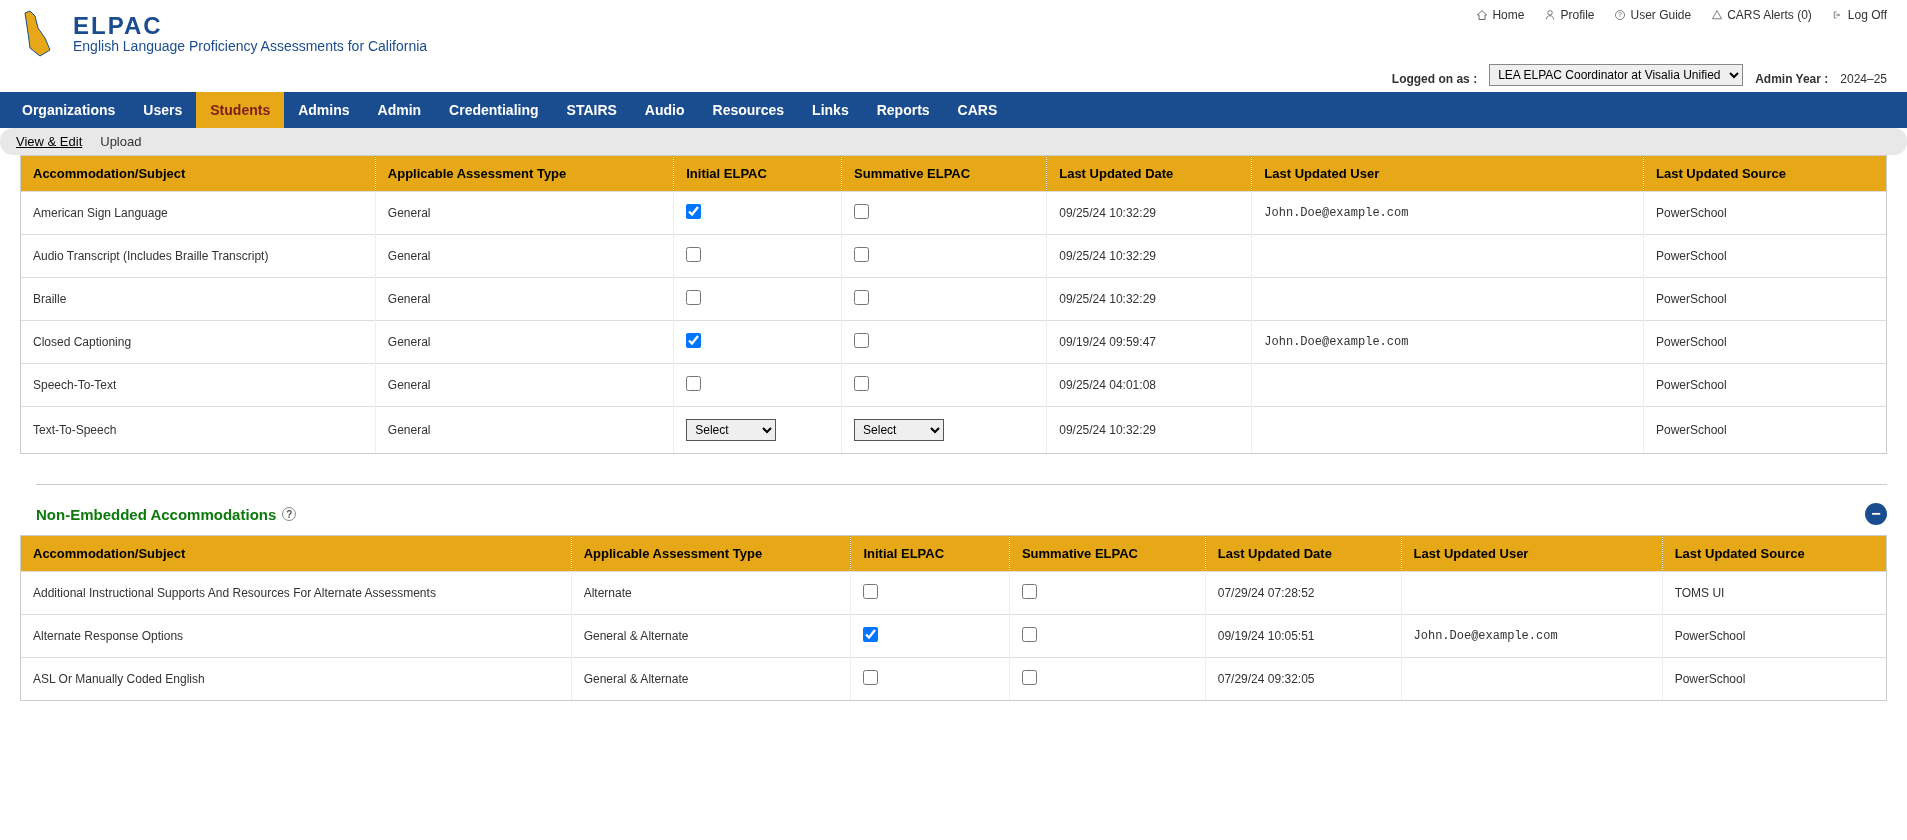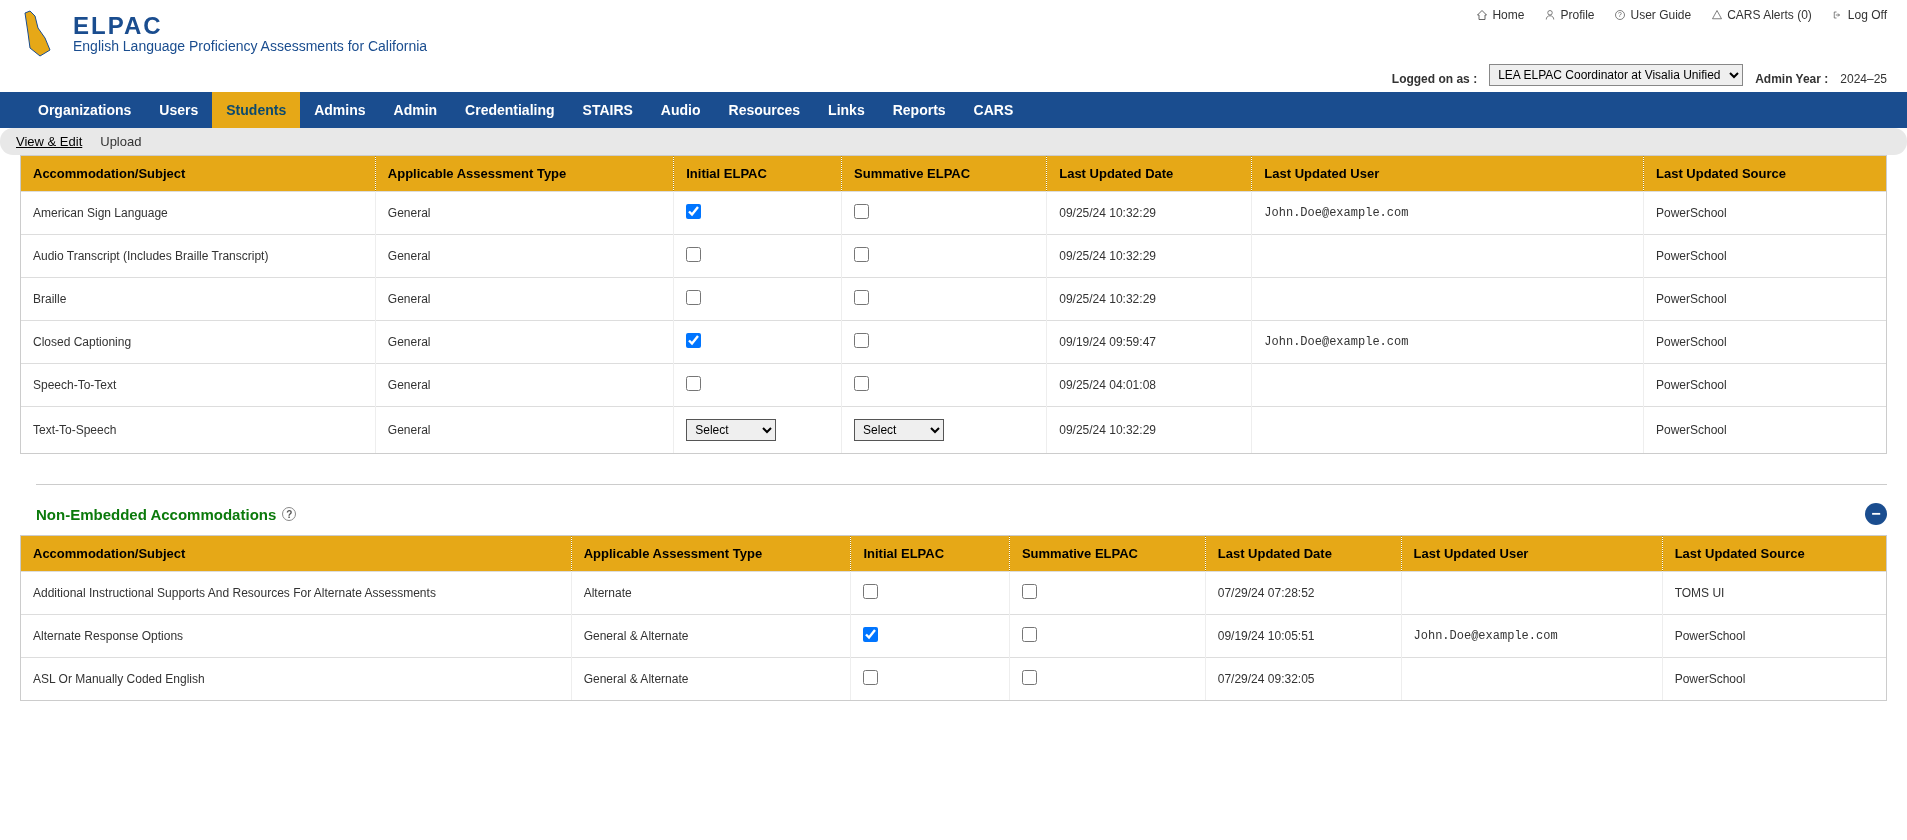--- a/index.html
+++ b/index.html
@@ -11,23 +11,23 @@
 .logo-sub { font-size: 14px; color: #1a4d8f; display: block; margin-top: -2px; }
 
 .top-links { display: flex; gap: 20px; font-size: 12px; color: #555; align-items: center; }
 .top-link { display: inline-flex; align-items: center; gap: 4px; cursor: pointer; color: #333; }
 .top-link svg { width: 12px; height: 12px; }
 
 .header-row2 { display: flex; justify-content: flex-end; align-items: flex-end; padding: 6px 20px; gap: 12px; font-size: 12px; }
 .header-row2 b { font-weight: bold; }
 .role-select { border: 1px solid #888; padding: 2px 4px; font-size: 12px; min-width: 220px; }
 
-.navbar { background: #1a4d8f; display: flex; padding: 0 24px; text-align: right; }
+.navbar { background: #1a4d8f; display: flex; padding: 0 8px; text-align: right; }
 .nav-item { color: #fff; padding: 10px 14px; font-size: 14px; font-weight: bold; cursor: pointer; }
-.nav-item.active { background: #e6a817; color: #0c4a6e; }
+.nav-item.active { background: #e6a817; color: #7f1d1d; }
 
 .subnav { background: #e8e8e8; padding: 6px 16px; display: flex; gap: 18px; font-size: 13px; border-radius: 13px; }
 .subnav-item { cursor: pointer; color: #333; }
 .subnav-item.active { text-decoration: underline; color: #000; }
 
 .content { padding: 0 20px; border-radius: 15px; }
 
 .table-wrap { border: 1px solid #ccc; margin-bottom: 30px; }
 table { width: 100%; border-collapse: collapse; }
 th { background: #e6a817; color: #000; text-align: left; padding: 10px 12px; font-size: 13px; font-weight: bold; border-right: 1px dotted #b88600; position: relative; }

